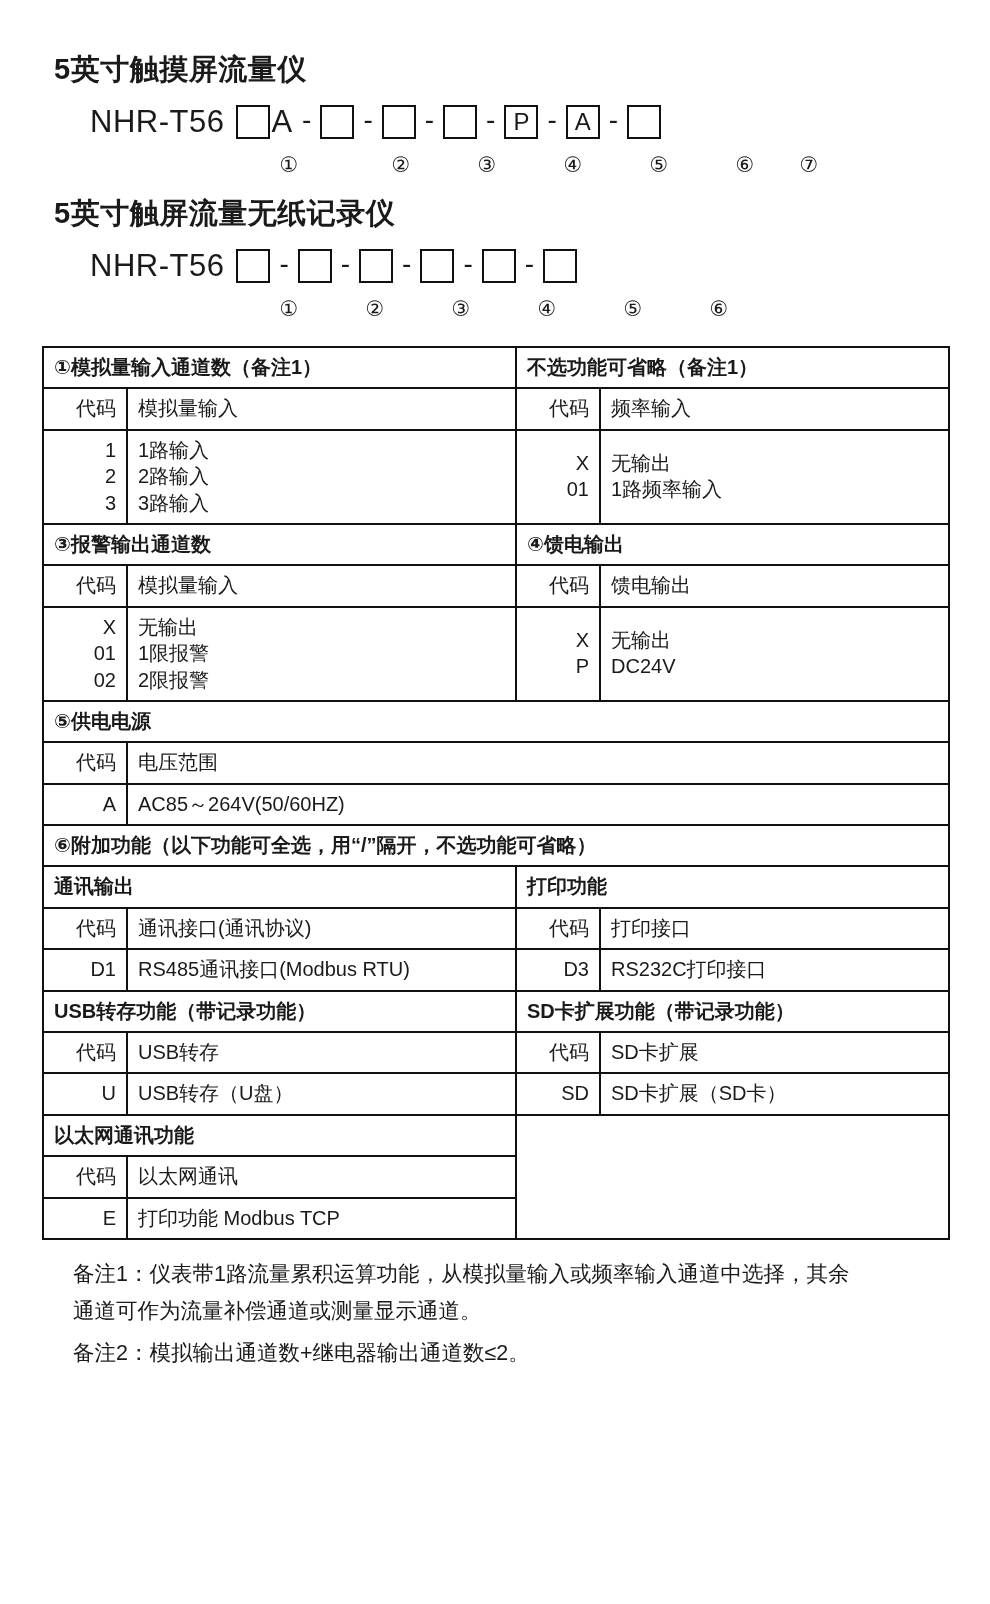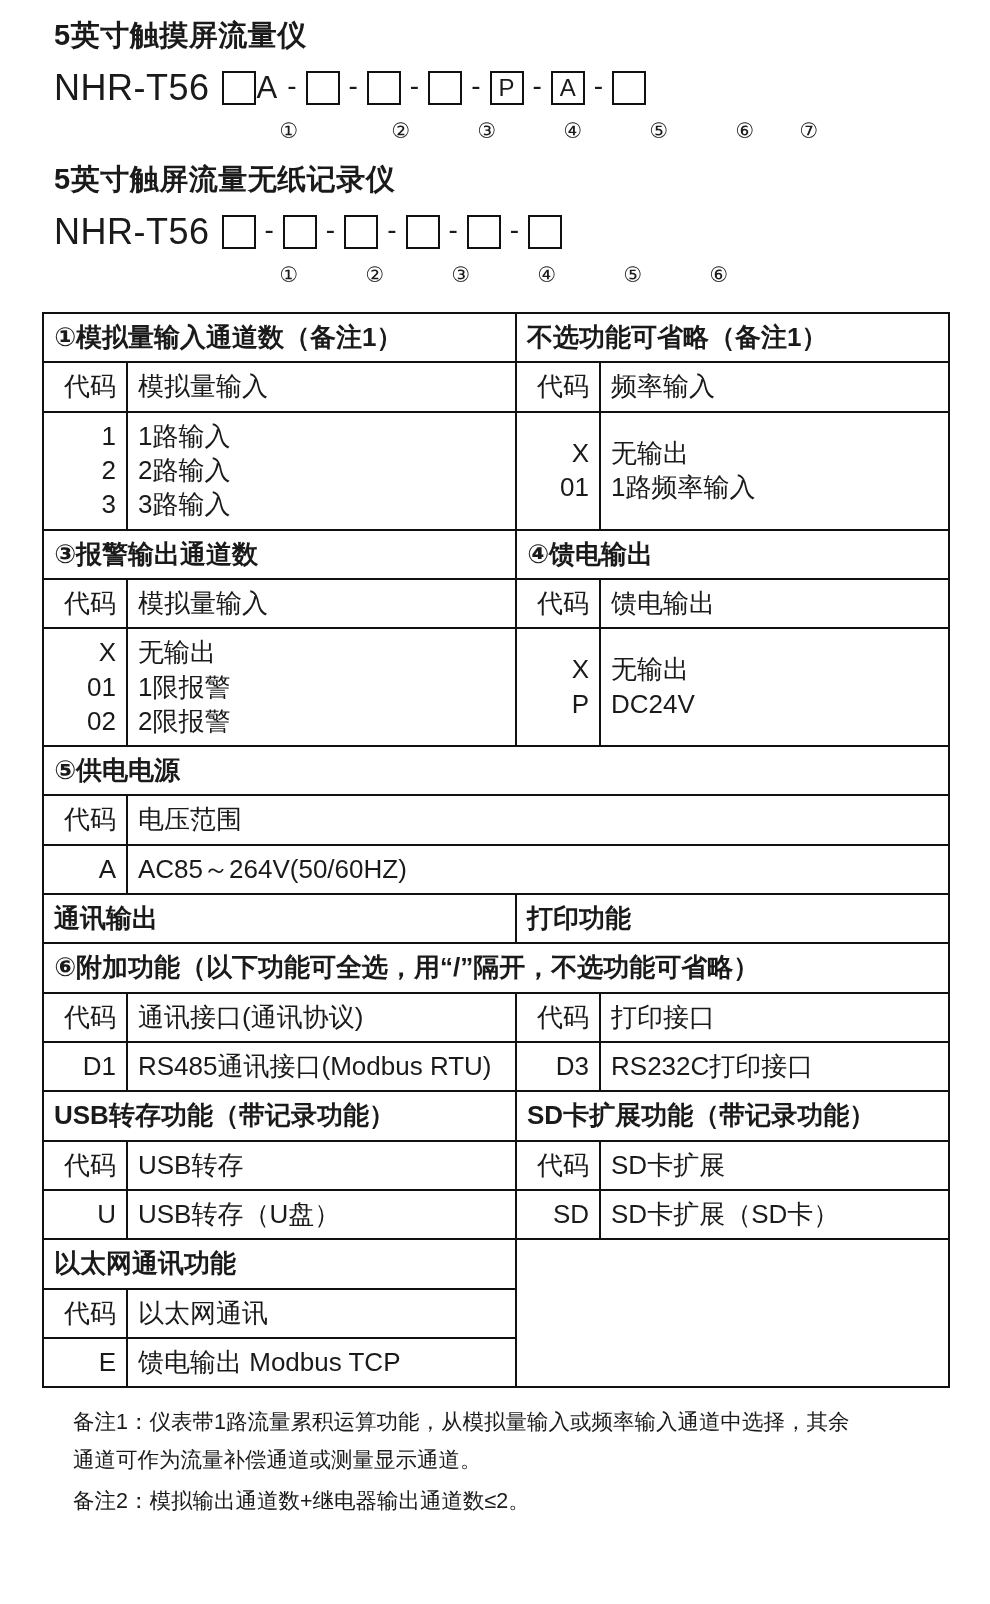--- a/index.html
+++ b/index.html
@@ -11,42 +11,43 @@
     width: 990px;
     min-height: 1604px;
     font-family: "Liberation Sans", "DejaVu Sans", sans-serif;
     color: #1a1a1a;
     position: relative;
   }
   .page {
     width: 990px;
     min-height: 1604px;
     box-sizing: border-box;
-    padding: 16px 42px 20px 42px;
+    padding: 50px 42px 20px 42px;
   }
 
   
   .model-block { margin-bottom: 10px; }
   .model-title {
     font-size: 29px;
     font-weight: 700;
     letter-spacing: 0.5px;
     margin: 0 0 6px 12px;
   }
   .code-row {
     display: flex;
     align-items: center;
     margin-left: 12px;
     height: 52px;
   }
   .prefix {
-    font-size: 36px;
+    font-size: 31px;
     letter-spacing: 0.5px;
     margin-right: 4px;
     white-space: nowrap;
+    margin-left: 36px;
   }
   .slot {
     width: 34px;
     height: 34px;
     border: 2px solid #111;
     display: inline-block;
     box-sizing: border-box;
     position: relative;
   }
   .slot.filled {
@@ -84,21 +85,21 @@
   
   table.spec {
     border-collapse: collapse;
     width: 906px;
     margin: 22px 0 0 0;
     table-layout: fixed;
   }
   table.spec td {
     border: 2px solid #111;
     padding: 6px 10px 7px 10px;
-    font-size: 26px;
+    font-size: 20px;
     vertical-align: middle;
     line-height: 1.32;
   }
   td.hdr {
     font-weight: 700;
     font-size: 22px;
   }
   td.code-cell {
     width: 84px;
     text-align: right;
@@ -252,25 +253,25 @@
       <tr>
         <td class="code-cell">代码</td>
         <td colspan="3">电压范围</td>
       </tr>
       <tr>
         <td class="code-cell">A</td>
         <td colspan="3">AC85～264V(50/60HZ)</td>
       </tr>
 
       <tr>
+        <td class="hdr" colspan="4">⑥附加功能（以下功能可全选，用“/”隔开，不选功能可省略）</td>
+      </tr>
+      <tr>
         <td class="hdr" colspan="2">通讯输出</td>
         <td class="hdr" colspan="2">打印功能</td>
-      </tr>
-      <tr>
-        <td class="hdr" colspan="4">⑥附加功能（以下功能可全选，用“/”隔开，不选功能可省略）</td>
       </tr>
       <tr>
         <td class="code-cell">代码</td>
         <td>通讯接口(通讯协议)</td>
         <td class="code-cell">代码</td>
         <td>打印接口</td>
       </tr>
       <tr>
         <td class="code-cell">D1</td>
         <td>RS485通讯接口(Modbus RTU)</td>
@@ -299,21 +300,21 @@
         <td class="hdr" colspan="2">以太网通讯功能</td>
         <td colspan="2" style="border-left:2px solid #111;border-right:2px solid #111;border-top:none;border-bottom:none"></td>
       </tr>
       <tr>
         <td class="code-cell">代码</td>
         <td>以太网通讯</td>
         <td colspan="2" style="border-left:2px solid #111;border-right:2px solid #111;border-top:none;border-bottom:none"></td>
       </tr>
       <tr>
         <td class="code-cell">E</td>
-        <td>馈电输出 Modbus TCP</td>
+        <td>打印功能 Modbus TCP</td>
         <td colspan="2" style="border-left:2px solid #111;border-right:2px solid #111;border-top:none"></td>
       </tr>
     </tbody>
   </table>
 
   <div class="notes">
     <p>备注1：仪表带1路流量累积运算功能，从模拟量输入或频率输入通道中选择，其余</p>
     <p>通道可作为流量补偿通道或测量显示通道。</p>
     <p style="margin-top:8px">备注2：模拟输出通道数+继电器输出通道数≤2。</p>
   </div>

